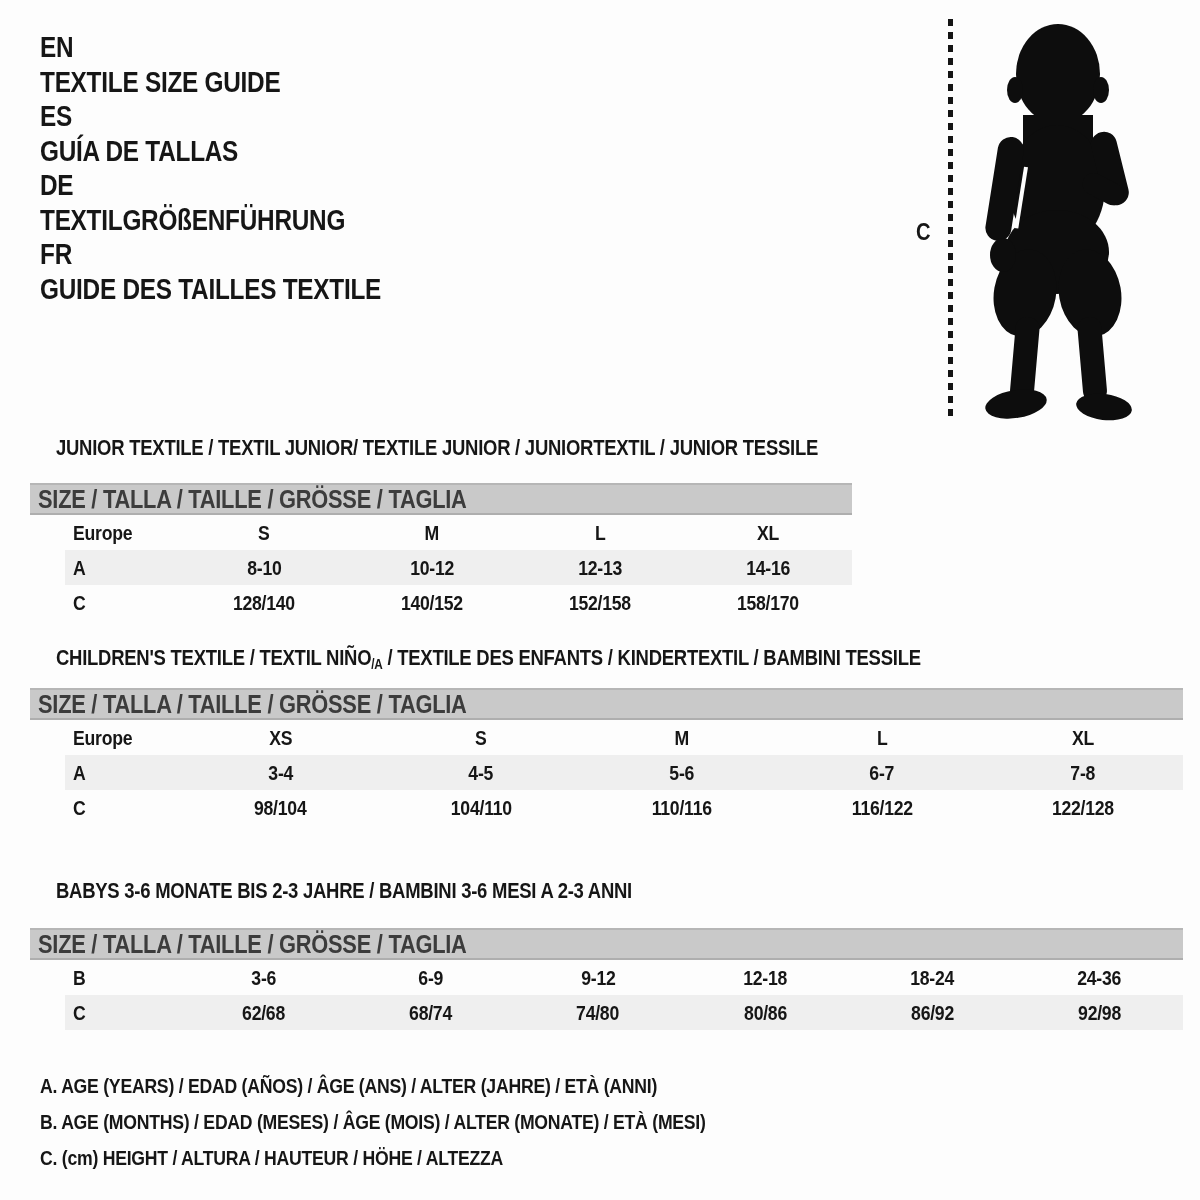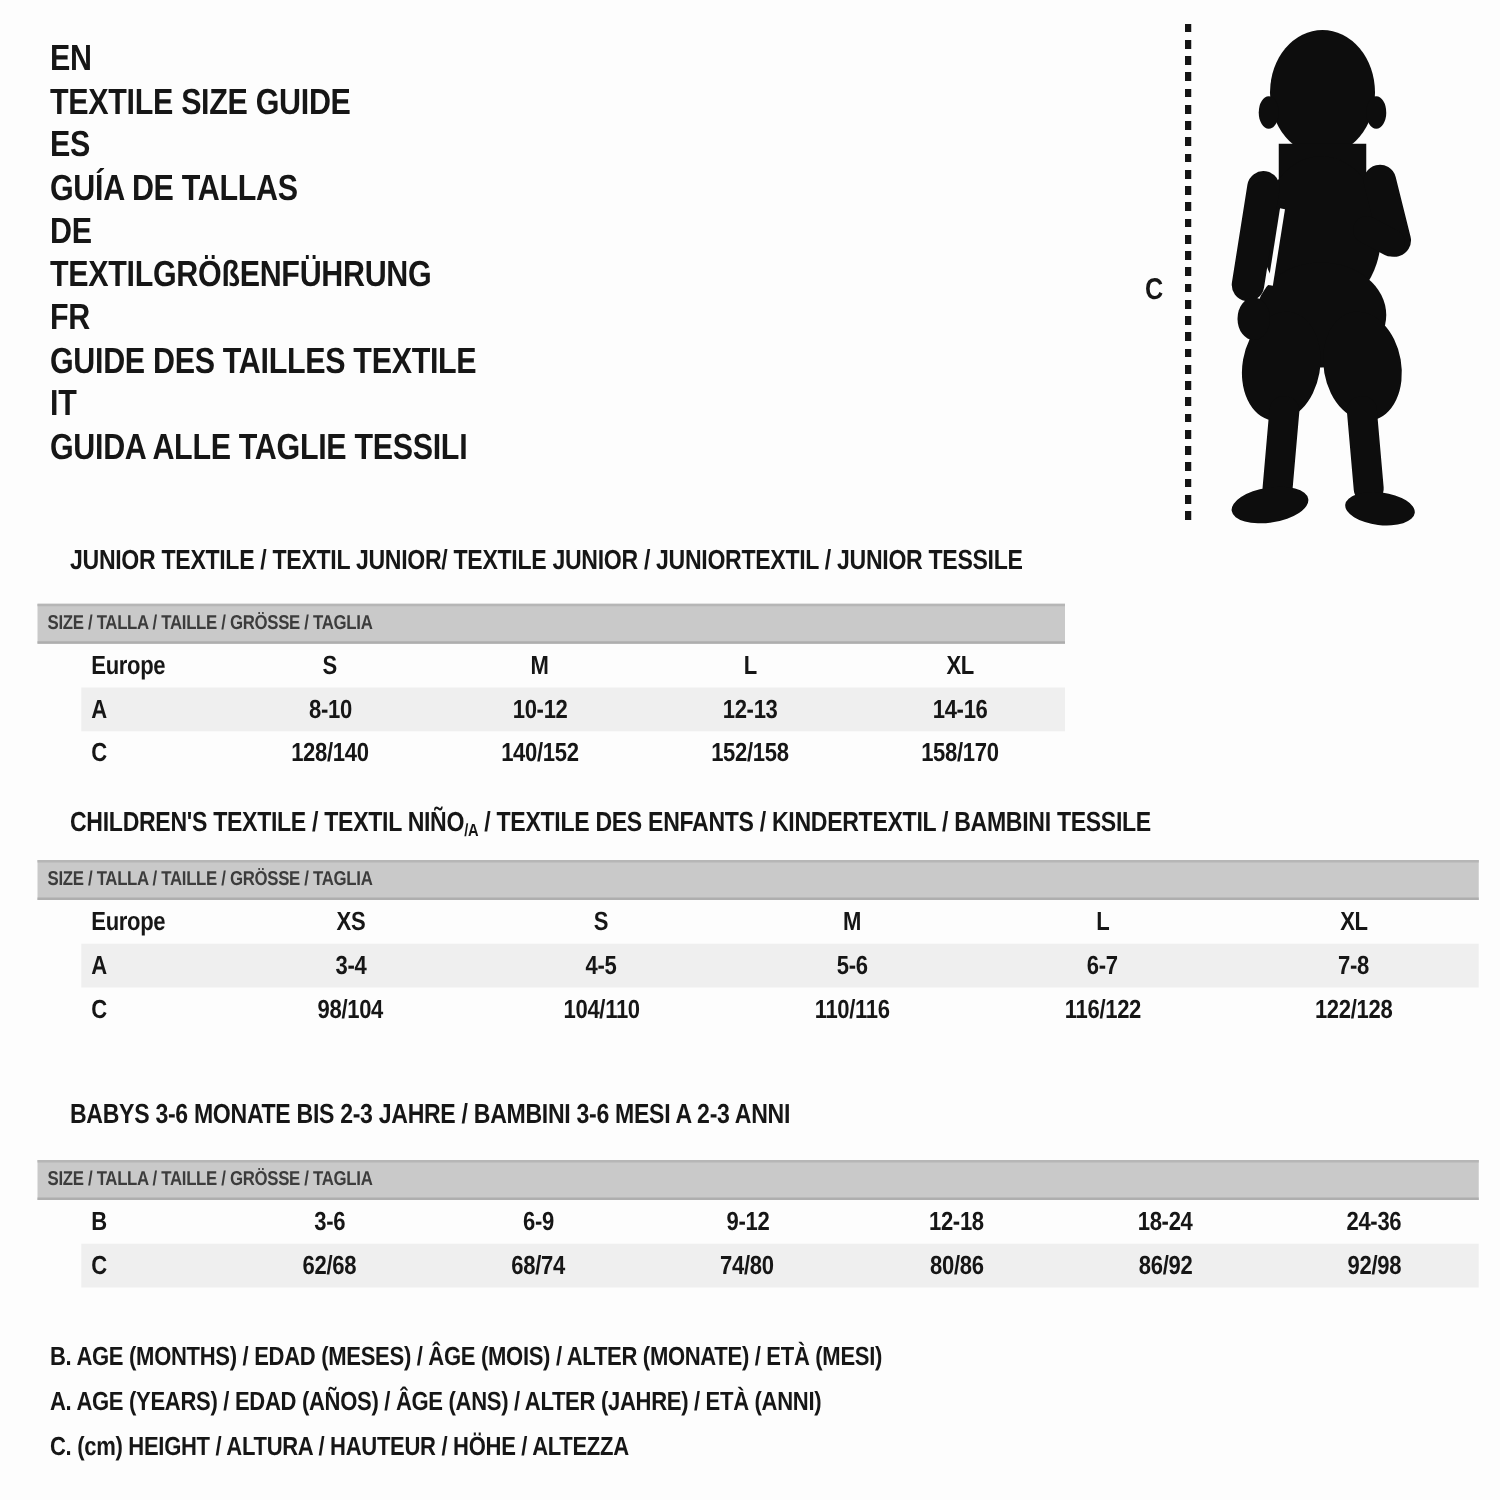--- a/index.html
+++ b/index.html
@@ -23,21 +23,21 @@
     background:repeating-linear-gradient(180deg,#141414 0px,#141414 7px,transparent 7px,transparent 13px);}
   .figure svg{position:absolute;left:46px;top:2px;}
 
   
   .sec-title{position:absolute;left:56px;font-size:22px;white-space:nowrap;}
   .sub{font-size:14px;position:relative;top:4px;}
 
   
   .table{position:absolute;left:30px;}
   .size-bar{height:28px;background:#c9c9c9;border-top:2px solid #b6b6b6;border-bottom:2px solid #aeaeae;
-    display:flex;align-items:center;padding-left:8px;color:#3c3c3c;font-size:16px;}
+    display:flex;align-items:center;padding-left:8px;color:#3c3c3c;font-size:26px;}
   .row{display:flex;height:35px;align-items:center;font-size:21px;margin-left:35px;}
   .row.shaded{background:#efefef;}
   .label-cell{width:115px;padding-left:8px;box-sizing:border-box;}
   .cell{flex:1;text-align:center;}
 
   
   .legend{position:absolute;left:40px;top:1068px;font-size:21px;}
   .legend-line{line-height:36px;}
 </style>
 </head>
@@ -54,24 +54,20 @@
       <span class="lang-code"><span class="t">ES</span></span>
       <span><span class="t">GUÍA DE TALLAS</span></span>
     </div>
     <div class="lang-row">
       <span class="lang-code"><span class="t">DE</span></span>
       <span><span class="t">TEXTILGRÖßENFÜHRUNG</span></span>
     </div>
     <div class="lang-row">
       <span class="lang-code"><span class="t">FR</span></span>
       <span><span class="t">GUIDE DES TAILLES TEXTILE</span></span>
-    </div>
-    <div class="lang-row">
-      <span class="lang-code"><span class="t">IT</span></span>
-      <span><span class="t">GUIDA ALLE TAGLIE TESSILI</span></span>
     </div>
   </div>
 
   <div class="figure">
     <span class="c-label t">C</span>
     <div class="dash-line"></div>
     <svg width="185" height="405" viewBox="0 0 185 405" aria-hidden="true">
       <g fill="#0d0d0d">
         <ellipse cx="97" cy="57" rx="42" ry="50"></ellipse>
         <ellipse cx="54" cy="73" rx="8" ry="13"></ellipse>
@@ -183,18 +179,18 @@
       <span class="cell"><span class="t">62/68</span></span>
       <span class="cell"><span class="t">68/74</span></span>
       <span class="cell"><span class="t">74/80</span></span>
       <span class="cell"><span class="t">80/86</span></span>
       <span class="cell"><span class="t">86/92</span></span>
       <span class="cell"><span class="t">92/98</span></span>
     </div>
   </section>
 
   <div class="legend">
+    <div class="legend-line"><span class="t">A. AGE (YEARS) / EDAD (AÑOS) / ÂGE (ANS) / ALTER (JAHRE) / ETÀ (ANNI)</span></div>
     <div class="legend-line"><span class="t">B. AGE (MONTHS) / EDAD (MESES) / ÂGE (MOIS) / ALTER (MONATE) / ETÀ (MESI)</span></div>
-    <div class="legend-line"><span class="t">A. AGE (YEARS) / EDAD (AÑOS) / ÂGE (ANS) / ALTER (JAHRE) / ETÀ (ANNI)</span></div>
     <div class="legend-line"><span class="t">C. (cm) HEIGHT / ALTURA / HAUTEUR / HÖHE / ALTEZZA</span></div>
   </div>
 
 </div>
 
 </body></html>

